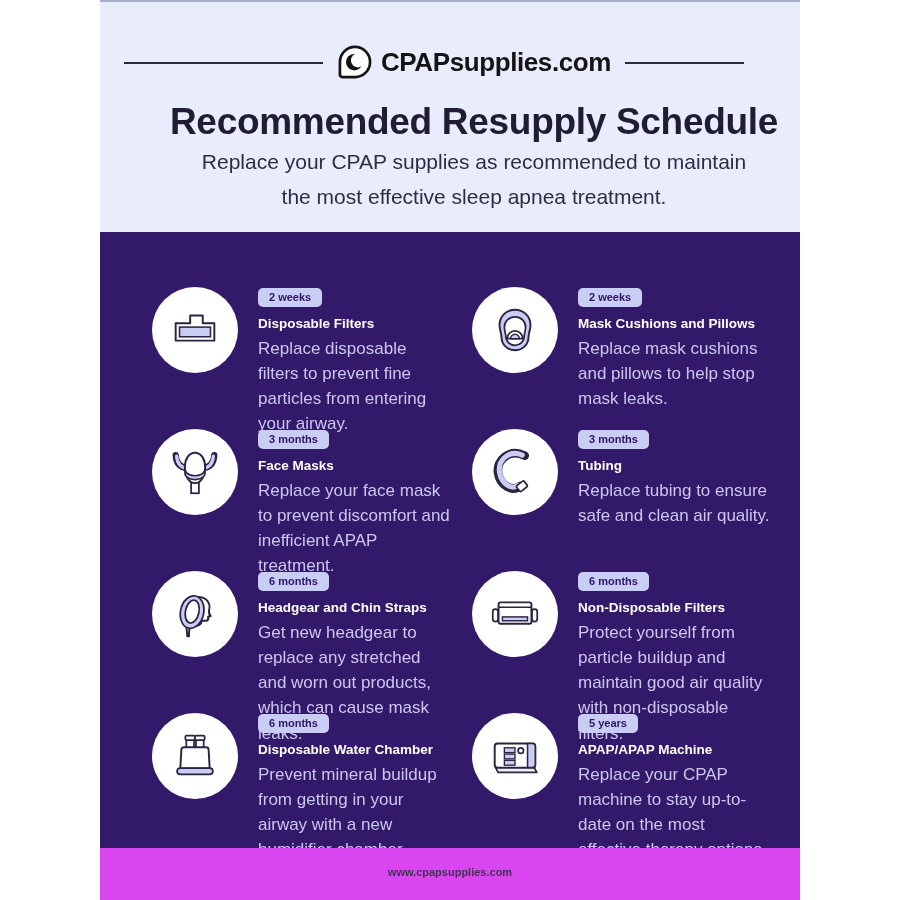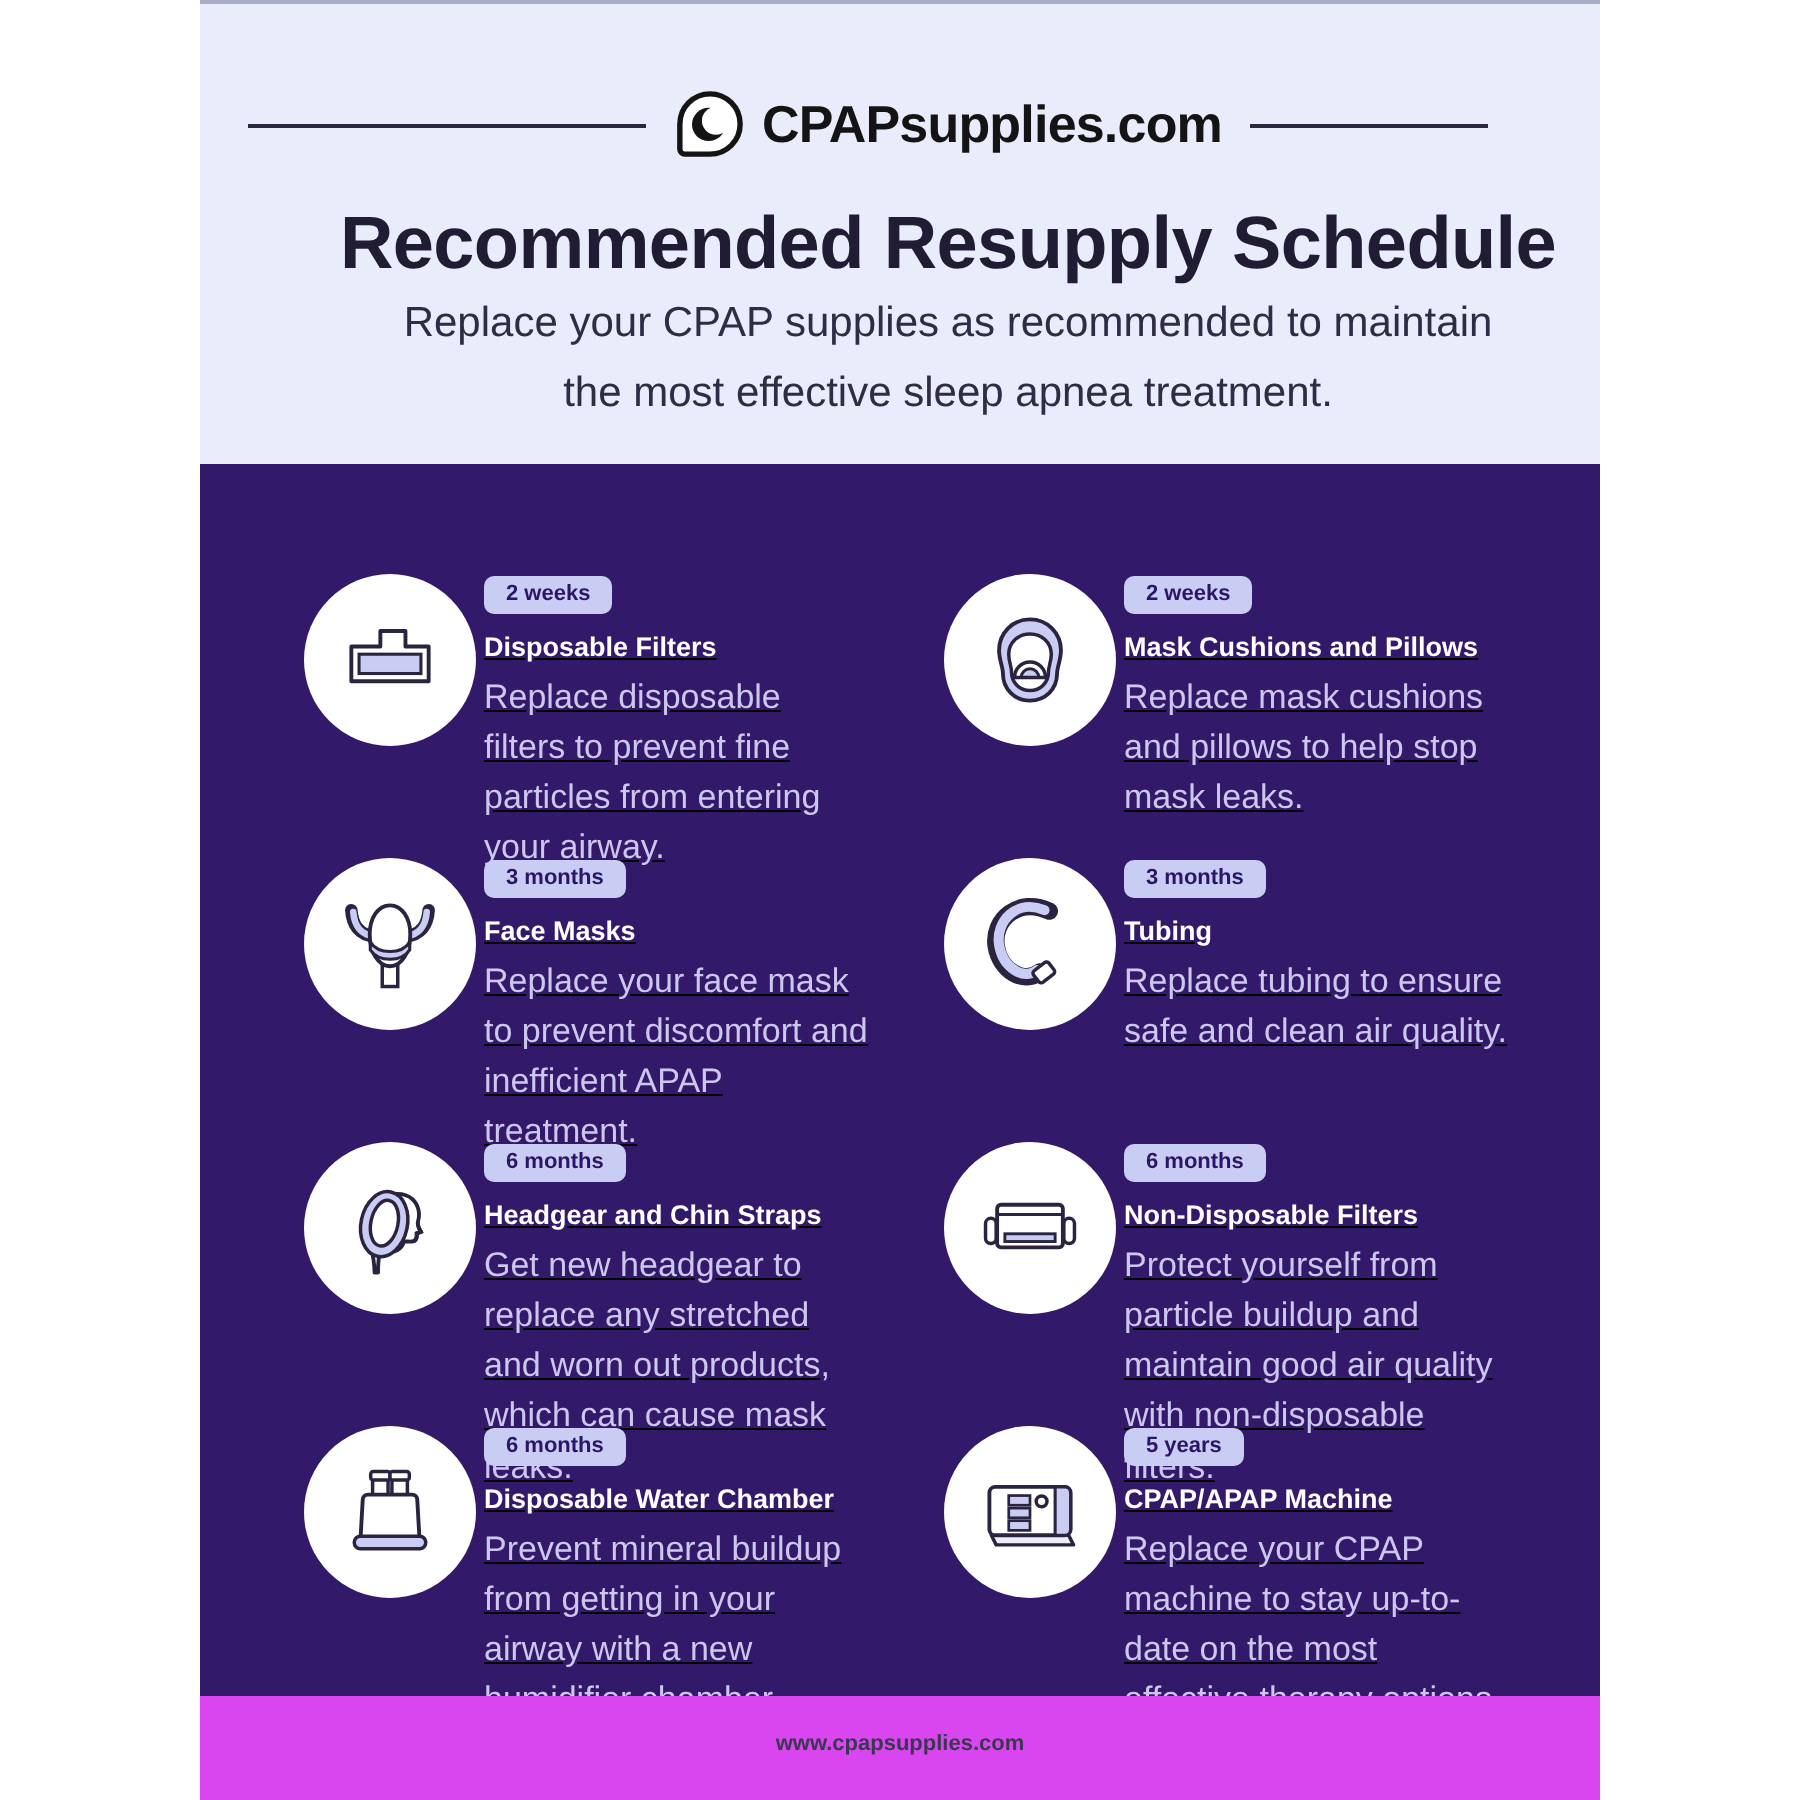--- a/index.html
+++ b/index.html
@@ -19,21 +19,21 @@
   .logo-text { font-size: 26px; font-weight: bold; color: #141414; letter-spacing: -0.4px; }
 
   .main-title { position: absolute; top: 99px; width: 100%; text-align: center; font-size: 37px; font-weight: bold; color: #1f1c33; letter-spacing: -0.3px; }
   .subtitle { position: absolute; top: 143px; width: 100%; text-align: center; font-size: 21px; color: #2f2c45; line-height: 1.65; }
 
   
   .panel { position: absolute; top: 232px; left: 0; width: 700px; height: 616px; background: #33196a; overflow: hidden; }
   .grid { display: grid; grid-template-columns: 320px 320px; grid-auto-rows: 142px; padding: 55px 0 0 52px; }
   .item { display: flex; align-items: flex-start; }
   .icon-circle { flex: none; width: 86px; height: 86px; border-radius: 50%; background: #ffffff; display: flex; align-items: center; justify-content: center; }
-  .item-body { margin-left: 4px; padding-top: 0; text-decoration: underline; }
+  .item-body { margin-left: 20px; padding-top: 0; }
   .badge { display: inline-block; background: #c9cdf4; color: #2c1566; font-size: 11px; font-weight: bold; padding: 3px 11px 4px; border-radius: 5px; }
   .item-title { margin-top: 9px; font-size: 13.5px; font-weight: bold; color: #ffffff; white-space: nowrap; }
   .item-desc { margin-top: 5px; font-size: 17px; line-height: 1.48; color: #cbc7ed; width: 192px; }
 
   
   .footer { position: absolute; top: 848px; left: 0; width: 700px; height: 52px; background: #d946ef; text-align: center; }
   .footer-url { display: inline-block; margin-top: 18px; font-size: 11px; font-weight: bold; color: #3b3750; }
 
   svg { display: block; }
 </style>
@@ -193,21 +193,21 @@
               <rect x="9" y="17" width="42" height="25" rx="3" fill="#ffffff" stroke="#2a2440" stroke-width="2"></rect>
               <path d="M43 17 L48 17 C49.7 17 51 18.3 51 20 L51 39 C51 40.7 49.7 42 48 42 L43 42 Z" fill="#c9cdf4" stroke="#2a2440" stroke-width="1.6"></path>
               <rect x="19" y="21.5" width="11" height="5" fill="#c9cdf4" stroke="#2a2440" stroke-width="1.4"></rect>
               <rect x="19" y="28" width="11" height="5" fill="#c9cdf4" stroke="#2a2440" stroke-width="1.4"></rect>
               <rect x="19" y="34.5" width="11" height="5" fill="#c9cdf4" stroke="#2a2440" stroke-width="1.4"></rect>
               <circle cx="36" cy="24.5" r="2.8" fill="#ffffff" stroke="#2a2440" stroke-width="1.8"></circle>
             </svg>
           </div>
           <div class="item-body">
             <span class="badge">5 years</span>
-            <div class="item-title">CPAP/APAP Machine</div>
+            <div class="item-title">APAP/APAP Machine</div>
             <div class="item-desc">Replace your CPAP machine to stay up-to-date on the most effective therapy options.</div>
           </div>
         </div>
 
       </div>
     </div>
 
     <div class="footer">
       <span class="footer-url">www.cpapsupplies.com</span>
     </div>

